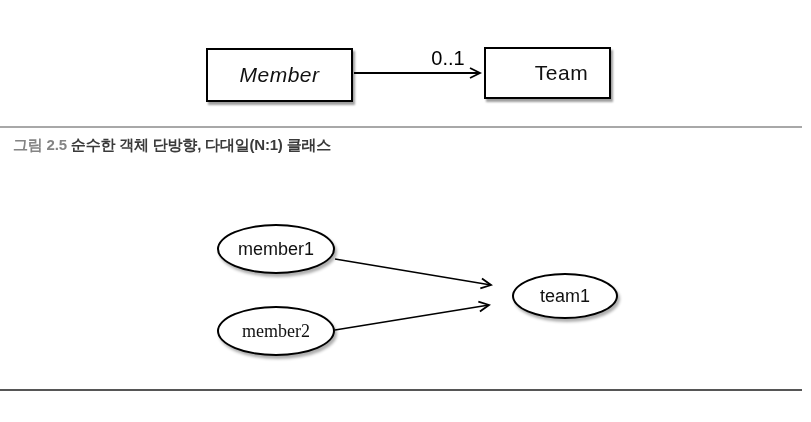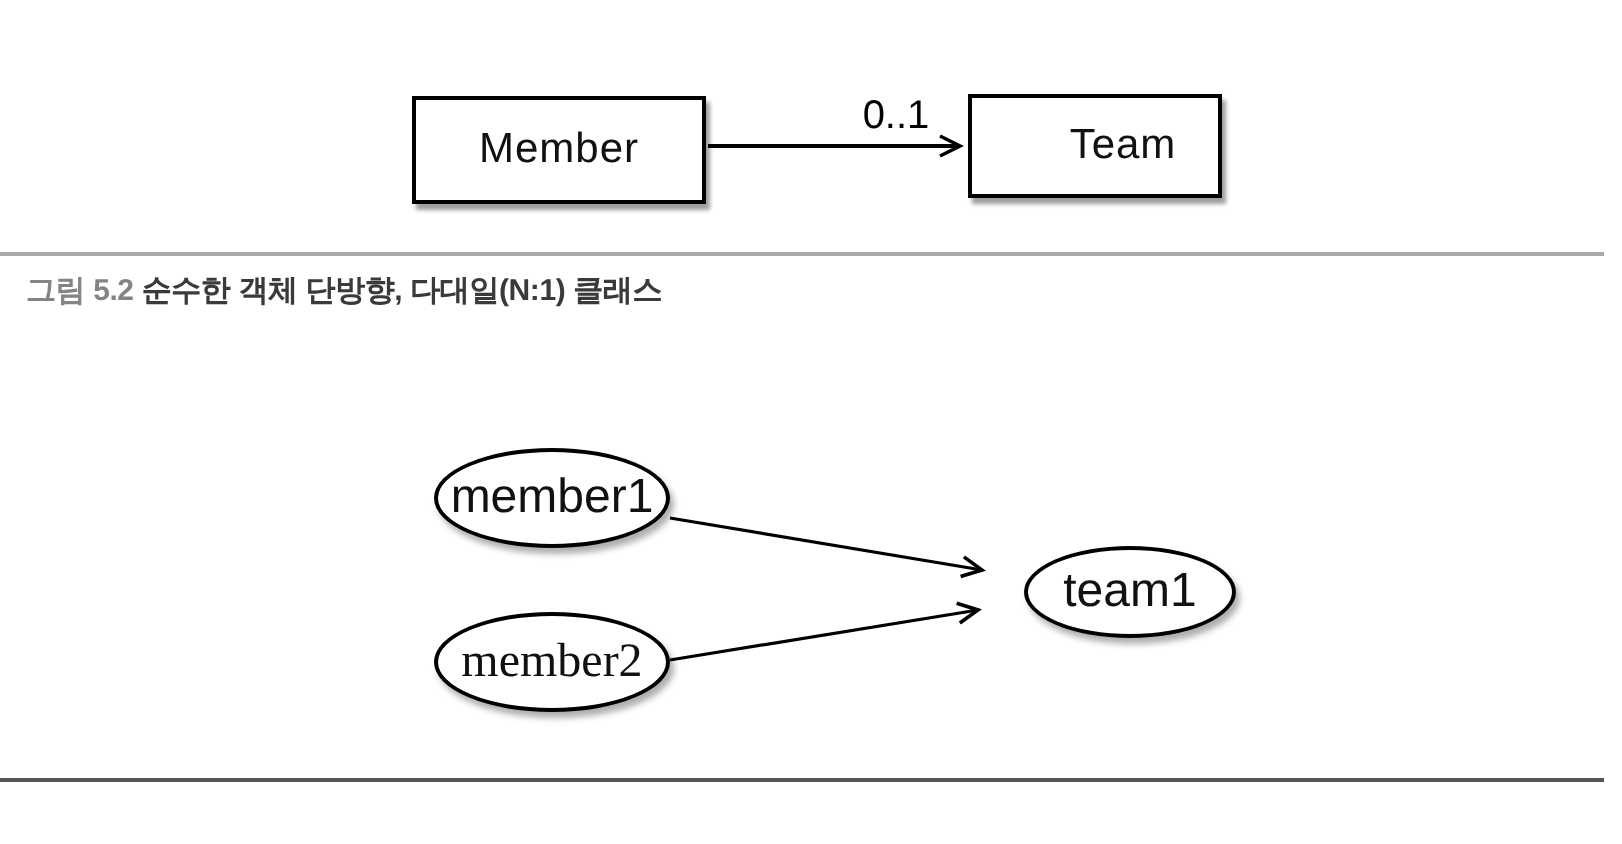--- a/index.html
+++ b/index.html
@@ -13,34 +13,34 @@
   .edge-layer{position:absolute;left:0;top:0;width:811px;height:422px;pointer-events:none;}
   .uml-box{
     position:absolute;
     background:#fff;
     border:2px solid #000;
     box-shadow:2px 3px 2px rgba(0,0,0,0.38);
     display:flex;align-items:center;justify-content:center;
     font-size:21px;color:#111;letter-spacing:0.5px;
     box-sizing:border-box;
   }
-  .box-member{left:206px;top:48px;width:147px;height:54px;}
+  .box-member{left:206px;top:48px;width:147px;height:54px;font-style:italic;}
   .box-team{left:484px;top:47px;width:127px;height:52px;padding-left:28px;}
   .edge-label{
     position:absolute;left:418px;top:47px;width:60px;height:22px;
     text-align:center;font-size:20px;color:#000000;
   }
   .ellipse{
     position:absolute;
     background:#fff;
     border:2px solid #000;
     border-radius:50%;
     box-shadow:2px 3px 3px rgba(0,0,0,0.32);
     display:flex;align-items:center;justify-content:center;
-    font-size:24px;color:#111;
+    font-size:18px;color:#111;
     box-sizing:border-box;
   }
   .el-member1{left:217px;top:224px;width:118px;height:50px;}
   .el-member2{left:217px;top:306px;width:118px;height:50px;font-family:Liberation Serif, serif;}
   .el-team1{left:512px;top:273px;width:106px;height:46px;}
   .divider{position:absolute;left:0;width:802px;height:2px;}
   .divider-1{top:126px;background:#a8a8a8;}
   .divider-2{top:389px;background:#565656;}
   .caption{
     position:absolute;left:13px;margin:0;
@@ -75,21 +75,21 @@
     </div>
     <div class="uml-box box-team">
       <span>Team</span>
     </div>
     <span class="edge-label">0..1</span>
   </section>
 
   <div class="divider divider-1"></div>
 
   <p class="caption caption-1">
-    <span class="prefix">그림 5.2</span><span>순수한 객체 단방향, 다대일(N:1) 클래스</span>
+    <span class="prefix">그림 2.5</span><span>순수한 객체 단방향, 다대일(N:1) 클래스</span>
   </p>
 
   <section>
     <div class="ellipse el-member1">
       <span>member1</span>
     </div>
     <div class="ellipse el-member2">
       <span>member2</span>
     </div>
     <div class="ellipse el-team1">

